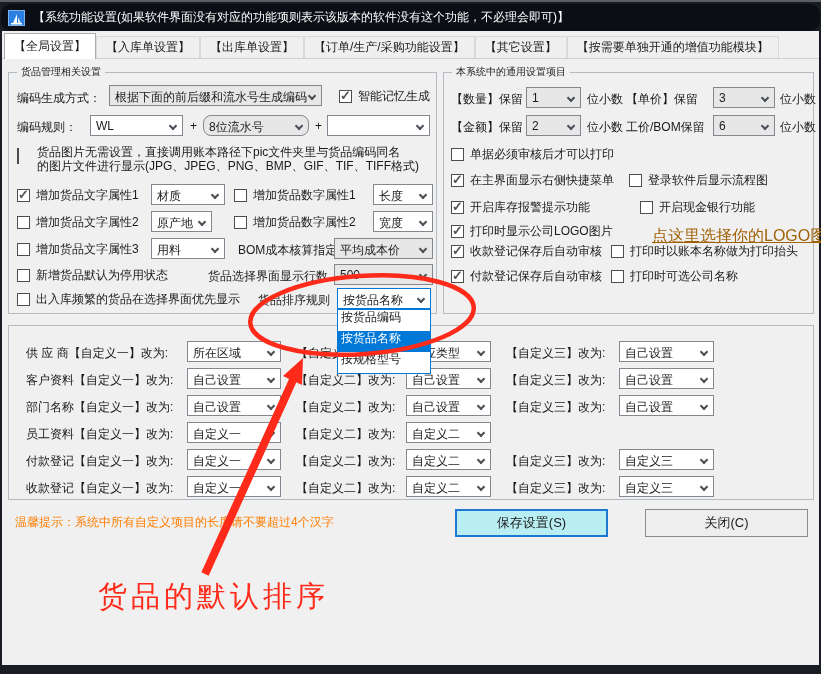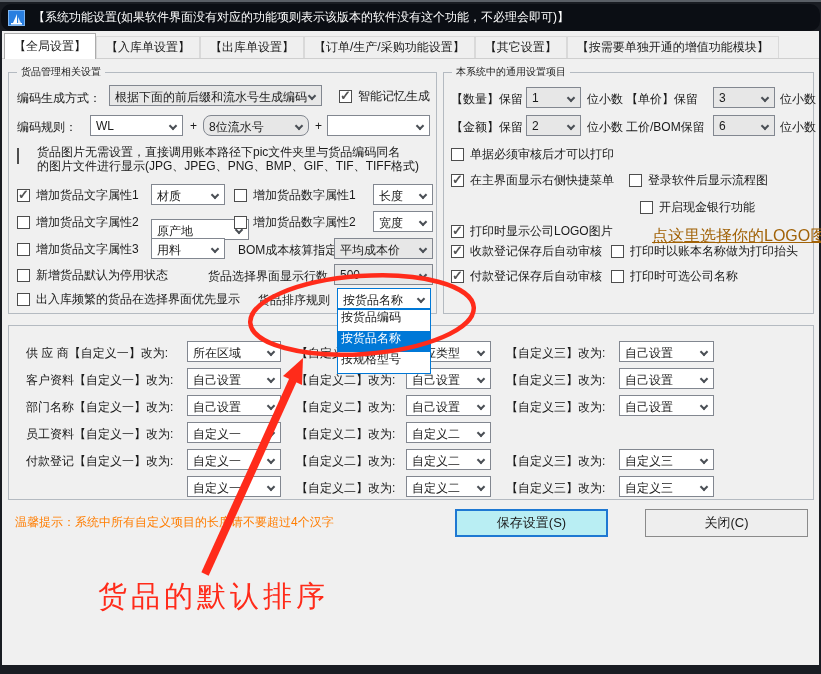--- a/index.html
+++ b/index.html
@@ -107,21 +107,21 @@
       <span>增加货品数字属性1</span>
     </div>
     <div class="dd" style="left:364px;top:111px;width:60px;">
       <span>长度</span><span class="chev"></span>
     </div>
 
     <div class="chk" style="left:8px;top:141px;">
       <span class="cb"></span>
       <span>增加货品文字属性2</span>
     </div>
-    <div class="dd" style="left:142px;top:146px;width:98px;">
+    <div class="dd" style="left:142px;top:138px;width:61px;">
       <span>原产地</span><span class="chev"></span>
     </div>
     <div class="chk" style="left:225px;top:141px;">
       <span class="cb"></span>
       <span>增加货品数字属性2</span>
     </div>
     <div class="dd" style="left:364px;top:138px;width:60px;">
       <span>宽度</span><span class="chev"></span>
     </div>
 
@@ -193,20 +193,24 @@
 
     <div class="chk" style="left:7px;top:99px;">
       <span class="cb on"></span>
       <span>在主界面显示右侧快捷菜单</span>
     </div>
     <div class="chk" style="left:185px;top:99px;">
       <span class="cb"></span>
       <span>登录软件后显示流程图</span>
     </div>
 
+    <div class="chk" style="left:7px;top:126px;">
+      <span class="cb on"></span>
+      <span>开启库存报警提示功能</span>
+    </div>
     <div class="chk" style="left:196px;top:126px;">
       <span class="cb"></span>
       <span>开启现金银行功能</span>
     </div>
 
     <div class="chk" style="left:7px;top:150px;">
       <span class="cb on"></span>
       <span>打印时显示公司LOGO图片</span>
     </div>
     <span class="abs link" style="left:162px;top:153px;">点这里选择你的LOGO图片</span>
@@ -258,20 +262,21 @@
     <span class="abs" style="left:287px;top:100px;">【自定义二】改为:</span>
     <div class="dd" style="left:397px;top:96px;width:85px;"><span>自定义二</span><span class="chev"></span></div>
 
     <span class="abs" style="left:17px;top:127px;"><span>付款登记</span><span>【自定义一】改为:</span></span>
     <div class="dd" style="left:178px;top:123px;width:94px;"><span>自定义一</span><span class="chev"></span></div>
     <span class="abs" style="left:287px;top:127px;">【自定义二】改为:</span>
     <div class="dd" style="left:397px;top:123px;width:85px;"><span>自定义二</span><span class="chev"></span></div>
     <span class="abs" style="left:497px;top:127px;">【自定义三】改为:</span>
     <div class="dd" style="left:610px;top:123px;width:95px;"><span>自定义三</span><span class="chev"></span></div>
 
+    <span class="abs" style="left:17px;top:154px;"><span>收款登记</span><span>【自定义一】改为:</span></span>
     <div class="dd" style="left:178px;top:150px;width:94px;"><span>自定义一</span><span class="chev"></span></div>
     <span class="abs" style="left:287px;top:154px;">【自定义二】改为:</span>
     <div class="dd" style="left:397px;top:150px;width:85px;"><span>自定义二</span><span class="chev"></span></div>
     <span class="abs" style="left:497px;top:154px;">【自定义三】改为:</span>
     <div class="dd" style="left:610px;top:150px;width:95px;"><span>自定义三</span><span class="chev"></span></div>
   </div>
 
   <span class="abs tip" style="left:15px;top:512px;">温馨提示：系统中所有自定义项目的长度请不要超过4个汉字</span>
   <div class="btn save" style="left:455px;top:507px;width:153px;">保存设置(S)</div>
   <div class="btn close" style="left:645px;top:507px;width:163px;">关闭(C)</div>

